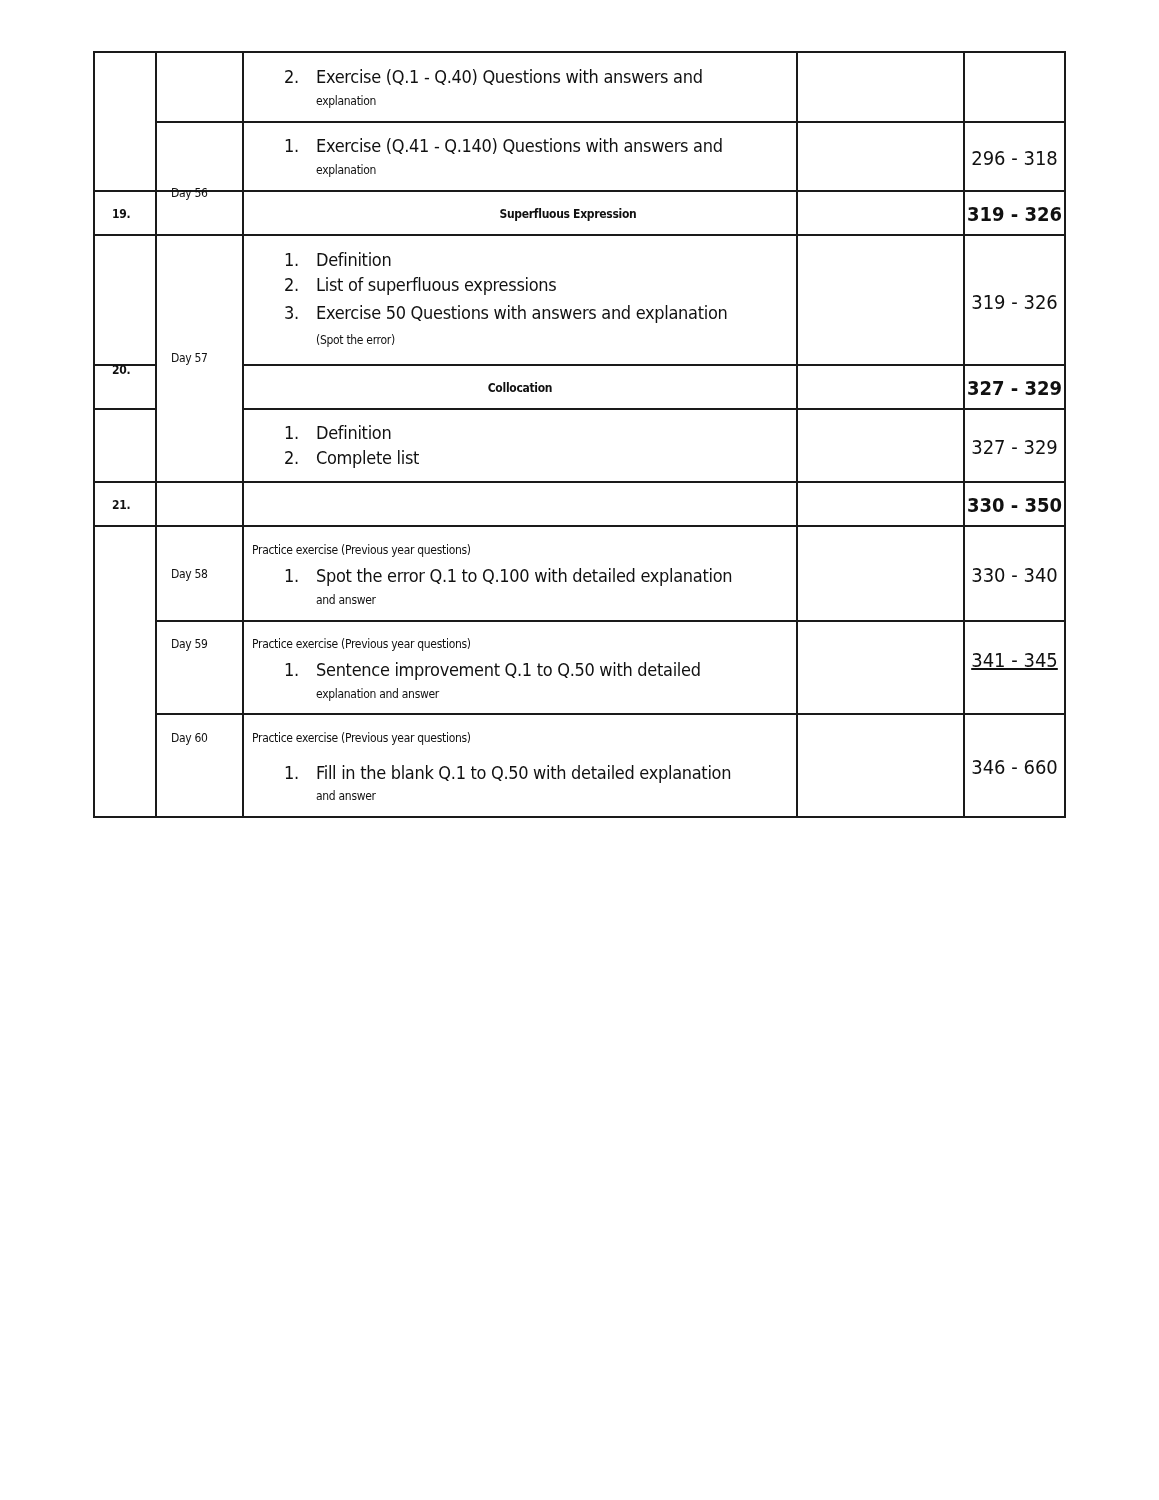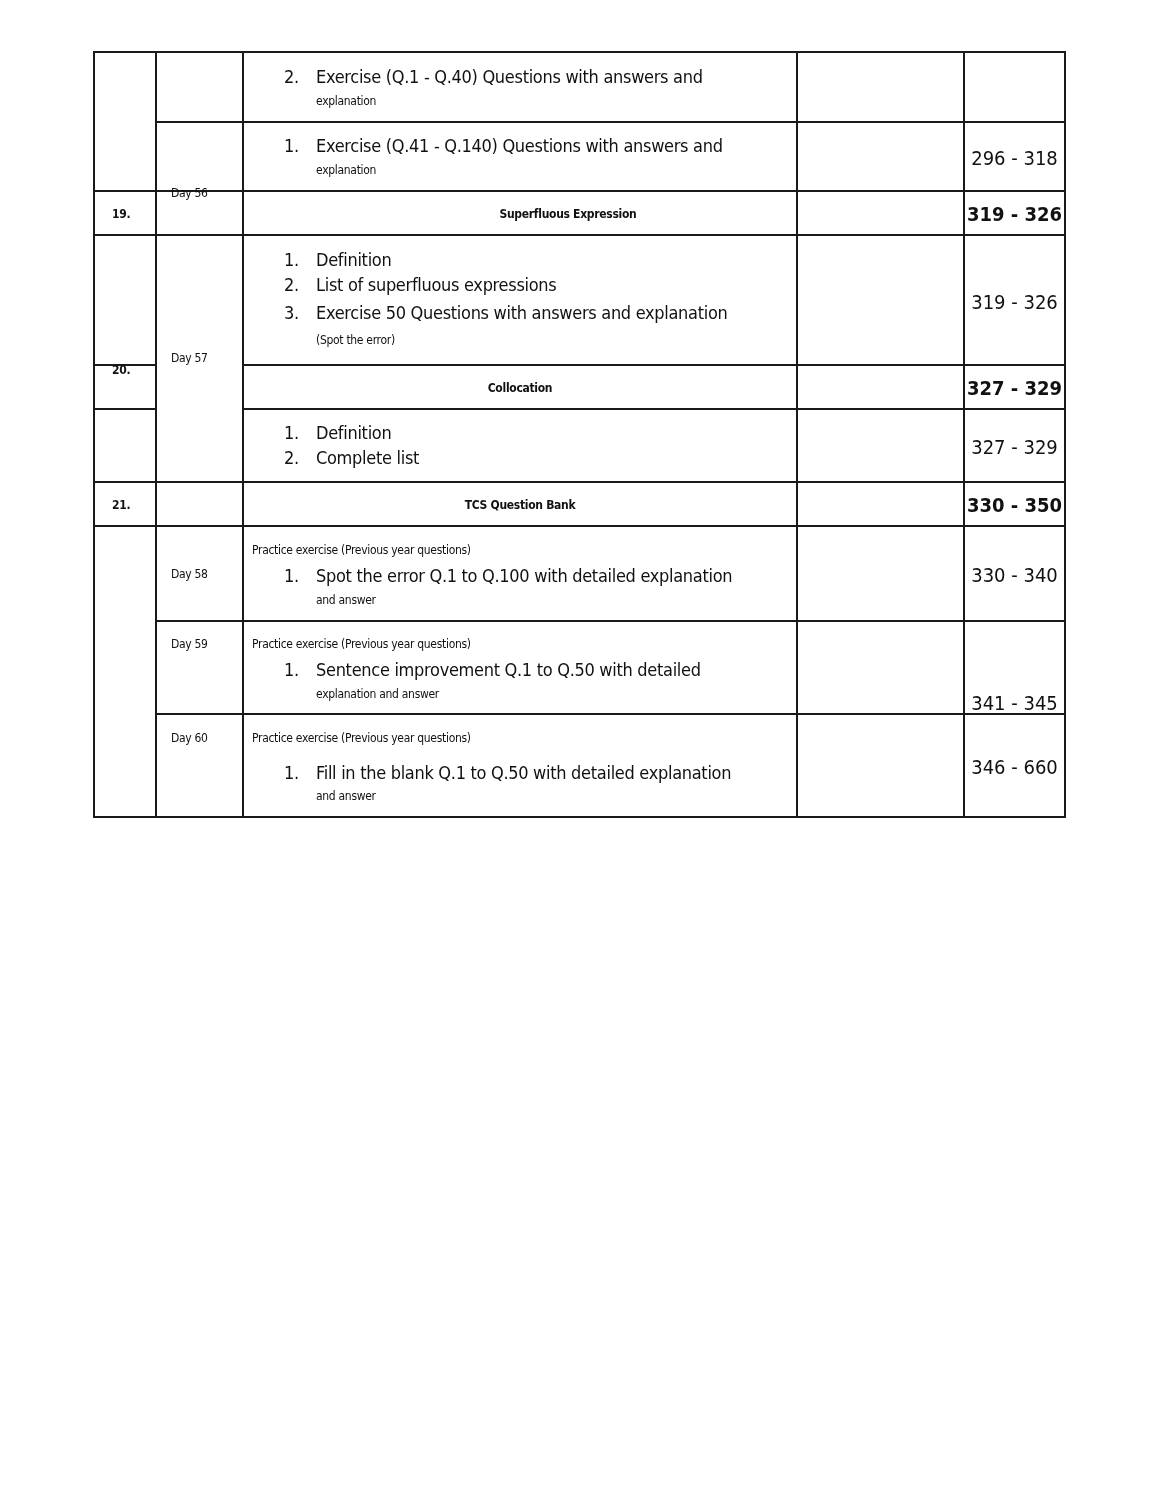--- a/index.html
+++ b/index.html
@@ -86,40 +86,39 @@
     <span class="n">1.</span>
     <span class="t">Definition</span>
   </div>
   <div class="item" style="left:284px; top:445px;">
     <span class="n">2.</span>
     <span class="t">Complete list</span>
   </div>
   <div class="pages" style="top:435px;">327 - 329</div>
 
   <div class="txt bold" style="left:112px; top:493px;">21.</div>
-  <div class="txt bold center" style="left:244px; width:552px; top:493px;">TCS Question Bank</div>
   <div class="pages bold" style="top:493px;">330 - 350</div>
 
   <div class="txt" style="left:171px; top:562px;">Day 58</div>
   <div class="txt" style="left:252px; top:538px;">Practice exercise (Previous year questions)</div>
   <div class="item" style="left:284px; top:563px;">
     <span class="n">1.</span>
     <span class="t">Spot the error Q.1 to Q.100 with detailed explanation</span>
   </div>
   <div class="txt" style="left:316px; top:588px;">and answer</div>
   <div class="pages" style="top:563px;">330 - 340</div>
 
   <div class="txt" style="left:171px; top:632px;">Day 59</div>
   <div class="txt" style="left:252px; top:632px;">Practice exercise (Previous year questions)</div>
   <div class="item" style="left:284px; top:657px;">
     <span class="n">1.</span>
     <span class="t">Sentence improvement Q.1 to Q.50 with detailed</span>
   </div>
   <div class="txt" style="left:316px; top:682px;">explanation and answer</div>
-  <div class="pages" style="top:691px;">341 - 345</div>
+  <div class="pages" style="top:648px;text-decoration:underline;">341 - 345</div>
 
   <div class="txt" style="left:171px; top:726px;">Day 60</div>
   <div class="txt" style="left:252px; top:726px;">Practice exercise (Previous year questions)</div>
   <div class="item" style="left:284px; top:760px;">
     <span class="n">1.</span>
     <span class="t">Fill in the blank Q.1 to Q.50  with detailed explanation</span>
   </div>
   <div class="txt" style="left:316px; top:784px;">and answer</div>
   <div class="pages" style="top:755px;">346 - 660</div>
 

